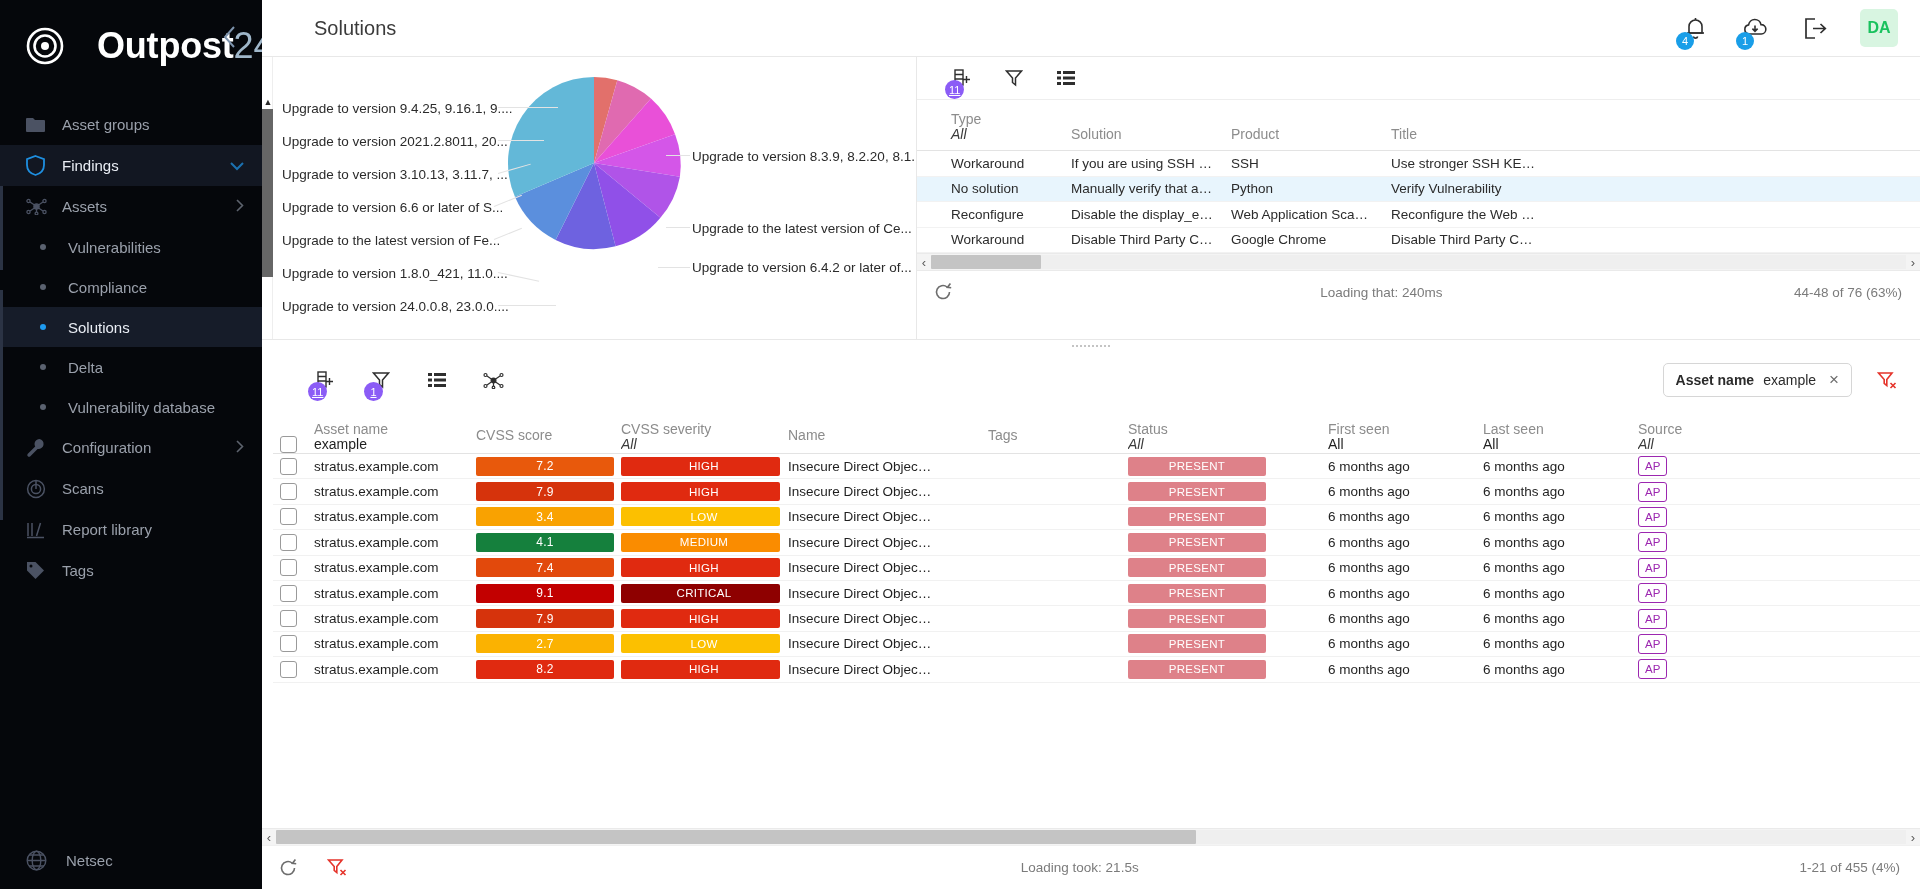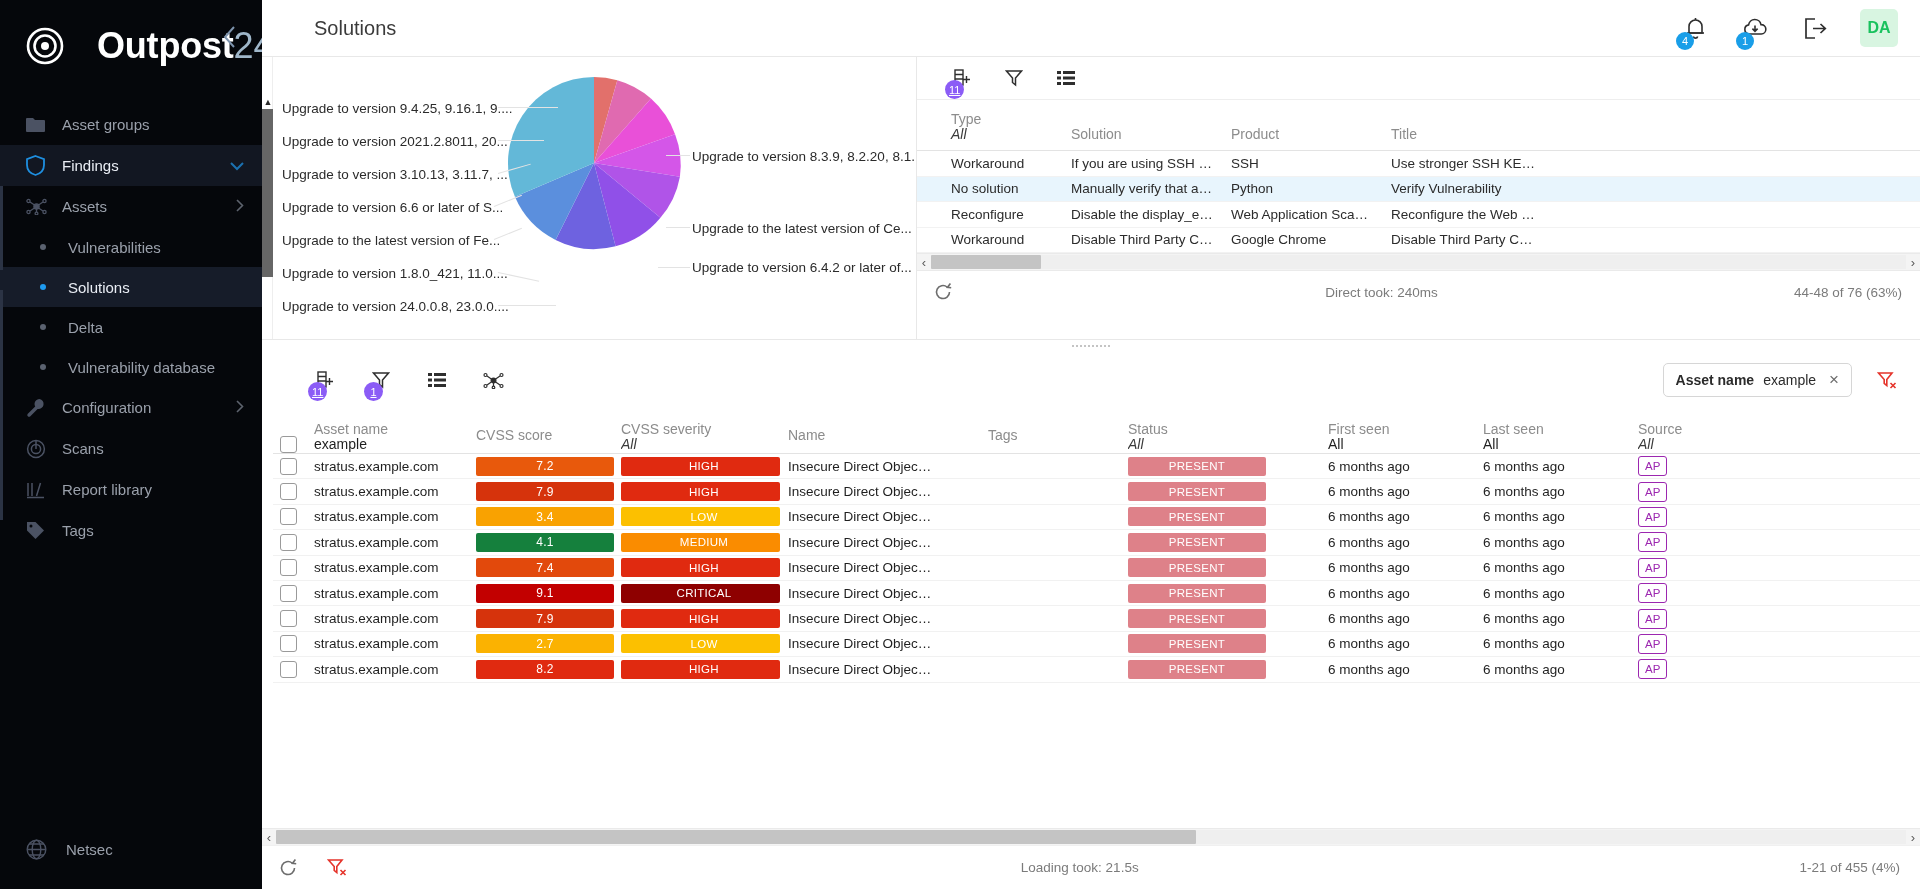--- a/index.html
+++ b/index.html
@@ -36,21 +36,21 @@
   .nav-sub {
     display: flex; align-items: center; height: 40px; padding-left: 40px;
     font-size: 15px; color: #9aa0ab; cursor: pointer;
   }
   .nav-sub .dot {
     width: 6px; height: 6px; border-radius: 50%; background: #5b6270;
     margin-right: 22px; flex: 0 0 6px;
   }
   .nav-sub.active { background: #161c29; color: #e9edf4; }
   .nav-sub.active .dot { background: #1e9bf0; }
-  .nav-bottom { position: absolute; bottom: 19px; left: 0; width: 100%; }
+  .nav-bottom { position: absolute; bottom: 8px; left: 0; width: 100%; }
   .scroll-marker { position: absolute; left: 0; width: 3px; background: #2b3344; }
 
   
   .main { flex: 1; height: 889px; display: flex; flex-direction: column; position: relative; background: #fff; }
   .topbar {
     height: 57px; border-bottom: 1px solid #e8e8e8; display: flex;
     align-items: center; padding: 0 22px 0 52px; background: #fff; flex: 0 0 57px;
   }
   .page-title { font-size: 20px; color: #3b3b3b; }
   .topbar-right { margin-left: auto; display: flex; align-items: center; gap: 30px; }
@@ -243,20 +243,24 @@
           <svg width="8" height="13" viewBox="0 0 8 13">
               <path d="M1 1 L6.5 6.5 L1 12" fill="none" stroke="#7b828f" stroke-width="1.6"></path>
             </svg>
         </span>
       </div>
 
       <div class="nav-sub">
         <span class="dot"></span>
         <span>Vulnerabilities</span>
       </div>
+      <div class="nav-sub">
+        <span class="dot"></span>
+        <span>Compliance</span>
+      </div>
       <div class="nav-sub active">
         <span class="dot"></span>
         <span>Solutions</span>
       </div>
       <div class="nav-sub">
         <span class="dot"></span>
         <span>Delta</span>
       </div>
       <div class="nav-sub">
         <span class="dot"></span>
@@ -474,21 +478,21 @@
           <div class="hs-arrow">›</div>
         </div>
 
         <div class="grid-footer">
           <div class="gf-refresh">
             <svg width="20" height="20" viewBox="0 0 20 20" stroke="#6d6d6d" fill="none" stroke-width="1.6">
               <path d="M16.5 10a6.5 6.5 0 11-2.4-5"></path>
                 <path d="M17.4 1.6 L14.4 5.4 L18.2 5.8"></path>
             </svg>
           </div>
-          <div class="gf-mid">Direct took: 240ms</div>
+          <div class="gf-mid">Loading that: 240ms</div>
           <div class="gf-right">44-48 of 76 (63%)</div>
         </div>
       </div>
     </div>
 
     <div class="splitter">
       <span class="split-dots">
         <i></i>
           <i></i>
           <i></i>

